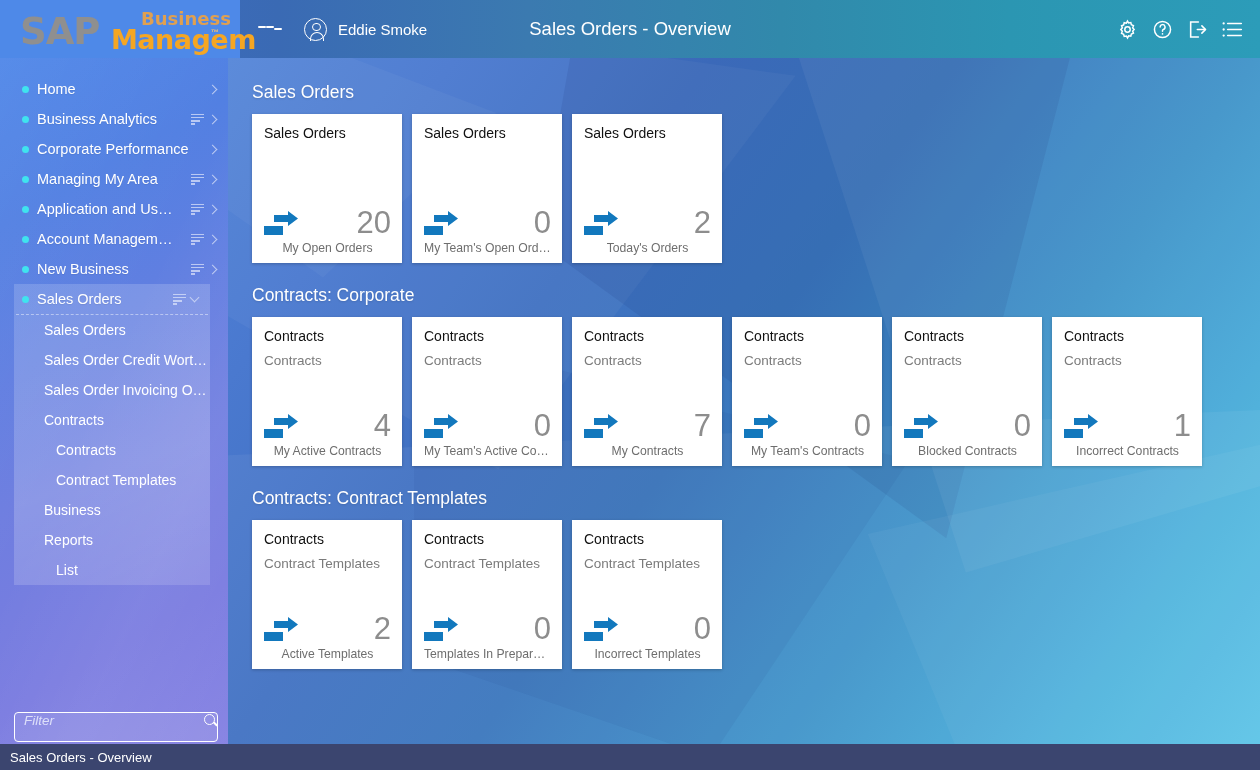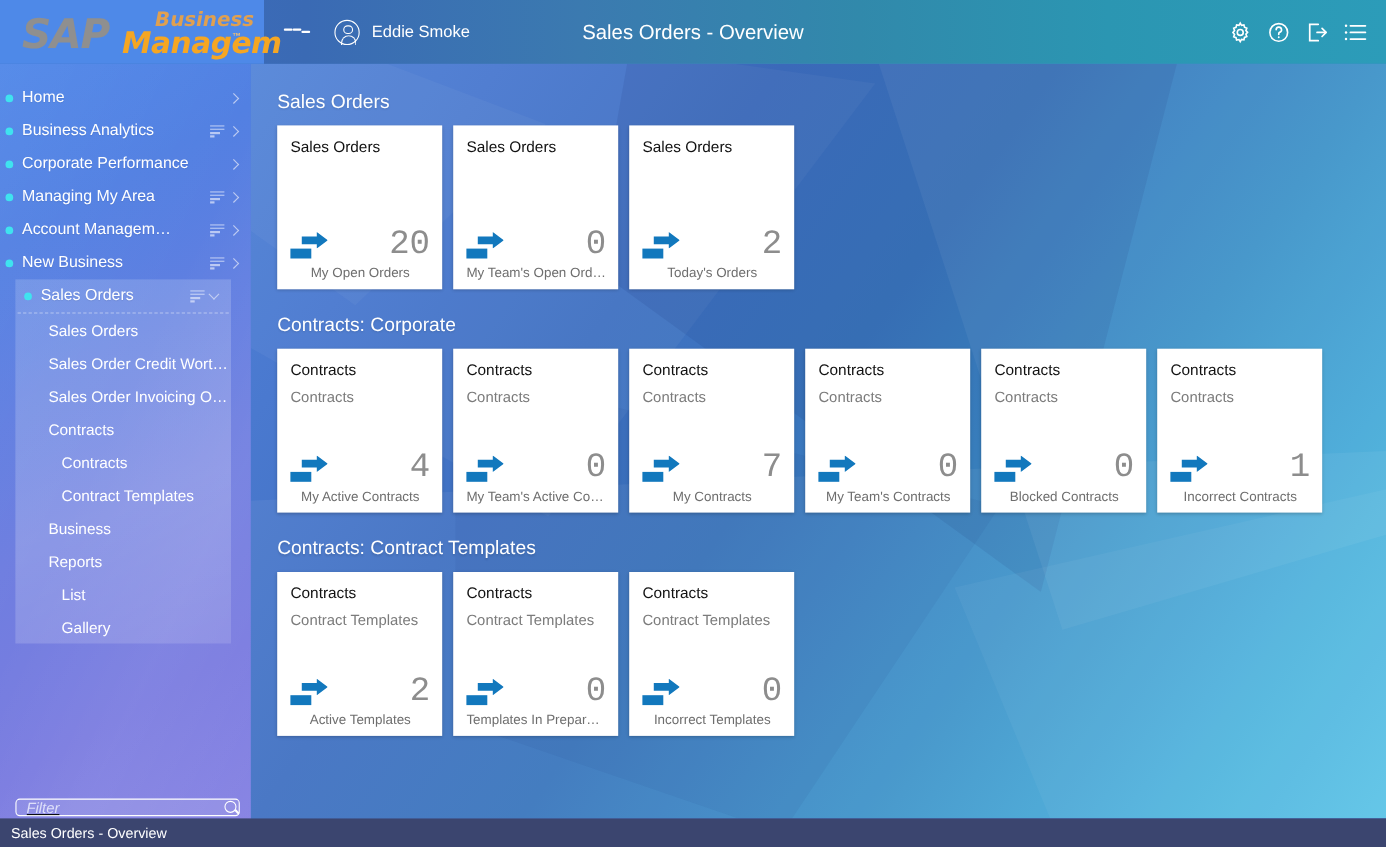--- a/index.html
+++ b/index.html
@@ -14,21 +14,21 @@
   
   .header {
     position: absolute; top: 0; left: 0; width: 1260px; height: 58px;
     display: flex; align-items: center;
     background: linear-gradient(90deg, #4472c8 0%, #3e6cbf 8%, #3a6ab4 22%, #3b7ab0 42%, #3189ab 62%, #2b96b2 80%, #2c9cb9 100%);
     z-index: 20;
   }
   .logo-zone {
     width: 240px; height: 58px; background: #4e89e8;
     display: flex; align-items: center; justify-content: center;
-    position: relative; flex: 0 0 240px; font-style: italic;
+    position: relative; flex: 0 0 240px;
   }
   .logo { position: relative; width: 210px; height: 46px; }
   .logo .sap {
     position: absolute; left: 5px; top: 4px;
     font-size: 37px; font-weight: bold; letter-spacing: -1px;
     color: #8f8f8f; font-family: "DejaVu Sans", sans-serif;
   }
   .logo .bus {
     position: absolute; left: 98px; top: 2px;
     font-size: 18px; font-weight: bold; color: #e0a050;
@@ -84,21 +84,21 @@
     background: linear-gradient(150deg, #4e86e8 0%, #5280e2 20%, #6f7ee0 55%, #7b7ce0 78%, #8a86e4 100%);
     z-index: 15; overflow: hidden;
   }
   .sidebar::after {
     content:""; position:absolute; left:0; top:0; width:100%; height:100%;
     background: linear-gradient(115deg, rgba(255,255,255,0.05) 0%, rgba(255,255,255,0.0) 45%, rgba(255,255,255,0.06) 70%, rgba(255,255,255,0.0) 100%);
     pointer-events:none;
   }
   .nav-list { position: relative; z-index: 2; padding-top: 16px; }
   .nav-item {
-    height: 30px; display: flex; align-items: center; padding-left: 5px;
+    height: 30px; display: flex; align-items: center; padding-left: 22px;
     position: relative; cursor: pointer;
   }
   .nav-dot {
     width: 7px; height: 7px; border-radius: 50%; background: #3fe3ef;
     flex: 0 0 7px; margin-right: 8px;
   }
   .nav-label {
     color: #ffffff; font-size: 14.5px; white-space: nowrap;
     text-shadow: 0 1px 1px rgba(0,0,0,0.08);
   }
@@ -131,24 +131,23 @@
   }
   .nav-group-sep { border-top: 1px dashed rgba(255,255,255,0.45); margin: 0 2px; }
   .sub-item {
     height: 30px; display:flex; align-items:center; cursor:pointer;
     color:#fff; font-size:14px; padding-left: 30px; white-space: nowrap;
   }
   .sub-item.lvl2 { padding-left: 42px; }
 
   .filter-wrap { position: absolute; left: 14px; bottom: 28px; width: 204px; z-index: 3; }
   .filter-box {
-    width: 204px; height: 16px; border: 1.5px solid #fff; border-radius: 4px;
+    width: 204px; height: 30px; border: 1.5px solid #fff; border-radius: 4px;
     background: rgba(255,255,255,0.10); display:flex; align-items:flex-start;
     padding: 0 6px 0 9px;
-    text-decoration: underline;
   }
   .filter-input {
     flex: 1; background: transparent; border: none; outline: none;
     color:#fff; font-size: 13.5px; font-style: italic;
     font-family: "Liberation Sans", sans-serif;
   }
   .filter-input::placeholder { color: #e4e6fb; font-style: italic; opacity: .92; }
   .search-ico { width:15px; height:15px; position:relative; flex:0 0 15px; }
   .search-ico::before {
     content:""; position:absolute; left:1px; top:1px; width:9px; height:9px;
@@ -219,21 +218,21 @@
     position: relative; cursor: pointer; padding: 11px 10px 0 12px;
   }
   .tile-title { font-size: 14px; color: #111; line-height: 1.2; }
   .tile-sub { font-size: 13.5px; color: #7b7b7b; margin-top: 8px; line-height: 1.2; }
   .tile-foot {
     position: absolute; left: 0; right: 0; bottom: 8px; padding: 0 11px 0 12px;
   }
   .tile-num-row { display: flex; align-items: flex-end; justify-content: flex-end; height: 40px; }
   .tile-num {
     font-size: 31px; color: #8d8d8d; line-height: 1; font-weight: 300;
-    font-family: Liberation Mono, monospace;
+    font-family: Liberation Sans, sans-serif;
   }
   .tile-lbl {
     font-size: 12.2px; color: #6e6e6e; text-align: center; margin-top: 3px;
     white-space: nowrap; overflow: hidden; text-overflow: ellipsis;
   }
   .arrow-ico {
     position: absolute; left: 12px; bottom: 28px; width: 34px; height: 24px;
   }
   .arrow-ico .bar {
     position:absolute; left:0; bottom:0; width:19px; height:9px; background:#1278bd;
@@ -349,20 +348,33 @@
               <i></i>
               <i></i>
               <i></i>
               <i></i>
             </span>
             <span class="chev"></span>
           </span>
         </div>
         <div class="nav-item">
           <span class="nav-dot"></span>
+          <span class="nav-label">Application and Us…</span>
+          <span class="nav-icons">
+            <span class="icon-lines">
+              <i></i>
+              <i></i>
+              <i></i>
+              <i></i>
+            </span>
+            <span class="chev"></span>
+          </span>
+        </div>
+        <div class="nav-item">
+          <span class="nav-dot"></span>
           <span class="nav-label">Account Managem…</span>
           <span class="nav-icons">
             <span class="icon-lines">
               <i></i>
               <i></i>
               <i></i>
               <i></i>
             </span>
             <span class="chev"></span>
           </span>
@@ -417,23 +429,20 @@
             <span>Contract Templates</span>
           </div>
           <div class="sub-item">
             <span>Business</span>
           </div>
           <div class="sub-item">
             <span>Reports</span>
           </div>
           <div class="sub-item lvl2">
             <span>List</span>
-          </div>
-          <div class="sub-item lvl2">
-            <span>Gallery</span>
           </div>
         </div>
     </div>
 
     <div class="filter-wrap">
       <div class="filter-box">
         <input class="filter-input" type="text" placeholder="Filter" style="">
         <span class="search-ico"></span>
       </div>
     </div>

